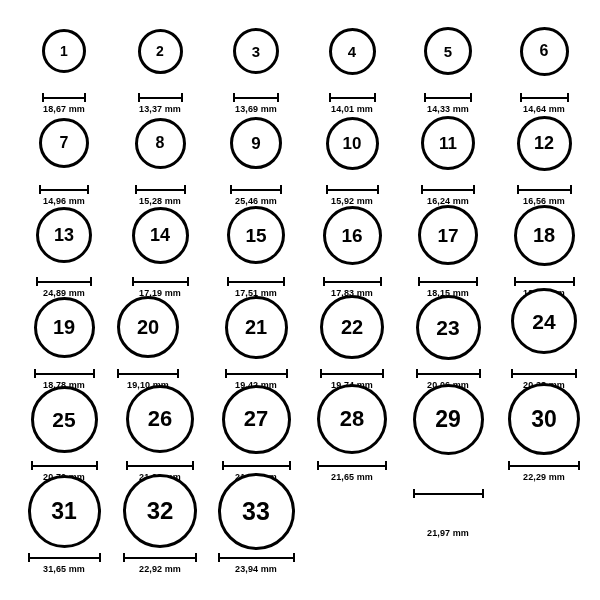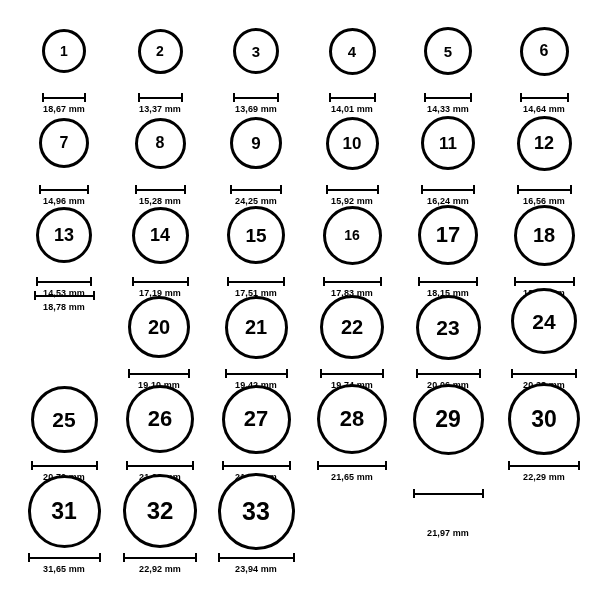--- a/index.html
+++ b/index.html
@@ -184,21 +184,21 @@
       <div style="height: 78px; display: flex; align-items: center; justify-content: center;">
         <div class="ring-circle" style="width: 52px; height: 52px;">
           <span class="ring-number" style="font-size: 17px;">9</span>
         </div>
       </div>
       <div class="measure" style="width: 52px;">
         <div class="bar"></div>
         <div class="tick left"></div>
         <div class="tick right"></div>
       </div>
-      <div class="ring-size">24,25 mm</div>
+      <div class="ring-size">25,46 mm</div>
     </div>
     <div class="ring-cell" style="left: 304px; top: 104px;">
       <div style="height: 78px; display: flex; align-items: center; justify-content: center;">
         <div class="ring-circle" style="width: 53px; height: 53px;">
           <span class="ring-number" style="font-size: 17px;">10</span>
         </div>
       </div>
       <div class="measure" style="width: 53px;">
         <div class="bar"></div>
         <div class="tick left"></div>
@@ -236,21 +236,21 @@
       <div style="height: 78px; display: flex; align-items: center; justify-content: center;">
         <div class="ring-circle" style="width: 56px; height: 56px;">
           <span class="ring-number" style="font-size: 18px;">13</span>
         </div>
       </div>
       <div class="measure" style="width: 56px;">
         <div class="bar"></div>
         <div class="tick left"></div>
         <div class="tick right"></div>
       </div>
-      <div class="ring-size">14,53 mm</div>
+      <div class="ring-size">24,89 mm</div>
     </div>
     <div class="ring-cell" style="left: 112px; top: 196px;">
       <div style="height: 78px; display: flex; align-items: center; justify-content: center;">
         <div class="ring-circle" style="width: 57px; height: 57px;">
           <span class="ring-number" style="font-size: 18px;">14</span>
         </div>
       </div>
       <div class="measure" style="width: 57px;">
         <div class="bar"></div>
         <div class="tick left"></div>
@@ -267,34 +267,34 @@
       <div class="measure" style="width: 58px;">
         <div class="bar"></div>
         <div class="tick left"></div>
         <div class="tick right"></div>
       </div>
       <div class="ring-size">17,51 mm</div>
     </div>
     <div class="ring-cell" style="left: 304px; top: 196px;">
       <div style="height: 78px; display: flex; align-items: center; justify-content: center;">
         <div class="ring-circle" style="width: 59px; height: 59px;">
-          <span class="ring-number" style="font-size: 14px;">16</span>
+          <span class="ring-number" style="font-size: 19px;">16</span>
         </div>
       </div>
       <div class="measure" style="width: 59px;">
         <div class="bar"></div>
         <div class="tick left"></div>
         <div class="tick right"></div>
       </div>
       <div class="ring-size">17,83 mm</div>
     </div>
     <div class="ring-cell" style="left: 400px; top: 196px;">
       <div style="height: 78px; display: flex; align-items: center; justify-content: center;">
         <div class="ring-circle" style="width: 60px; height: 60px;">
-          <span class="ring-number" style="font-size: 22px;">17</span>
+          <span class="ring-number" style="font-size: 19px;">17</span>
         </div>
       </div>
       <div class="measure" style="width: 60px;">
         <div class="bar"></div>
         <div class="tick left"></div>
         <div class="tick right"></div>
       </div>
       <div class="ring-size">18,15 mm</div>
     </div>
     <div class="ring-cell" style="left: 496px; top: 196px;">
@@ -304,28 +304,33 @@
         </div>
       </div>
       <div class="measure" style="width: 61px;">
         <div class="bar"></div>
         <div class="tick left"></div>
         <div class="tick right"></div>
       </div>
       <div class="ring-size">18,47 mm</div>
     </div>
     <div class="ring-cell" style="left: 16px; top: 288px;">
+      <div style="height: 78px; display: flex; align-items: center; justify-content: center;">
+        <div class="ring-circle" style="width: 61px; height: 61px;">
+          <span class="ring-number" style="font-size: 20px;">19</span>
+        </div>
+      </div>
       <div class="measure" style="width: 61px;">
         <div class="bar"></div>
         <div class="tick left"></div>
         <div class="tick right"></div>
       </div>
       <div class="ring-size">18,78 mm</div>
     </div>
-    <div class="ring-cell" style="left: 111px; top: 288px;">
+    <div class="ring-cell" style="left: 100px; top: 288px;">
       <div style="height: 78px; display: flex; align-items: center; justify-content: center;">
         <div class="ring-circle" style="width: 62px; height: 62px;">
           <span class="ring-number" style="font-size: 20px;">20</span>
         </div>
       </div>
       <div class="measure" style="width: 62px;">
         <div class="bar"></div>
         <div class="tick left"></div>
         <div class="tick right"></div>
       </div>

